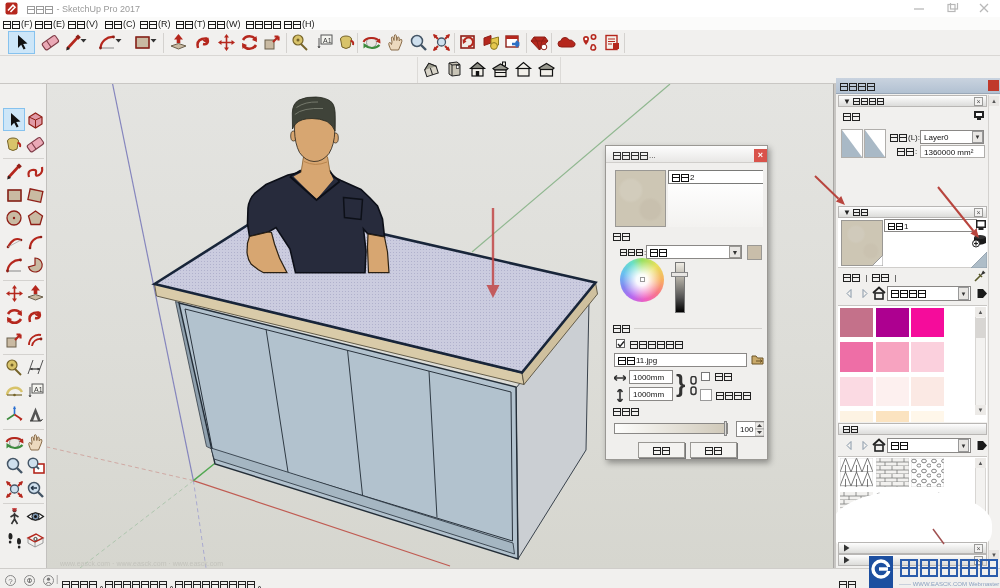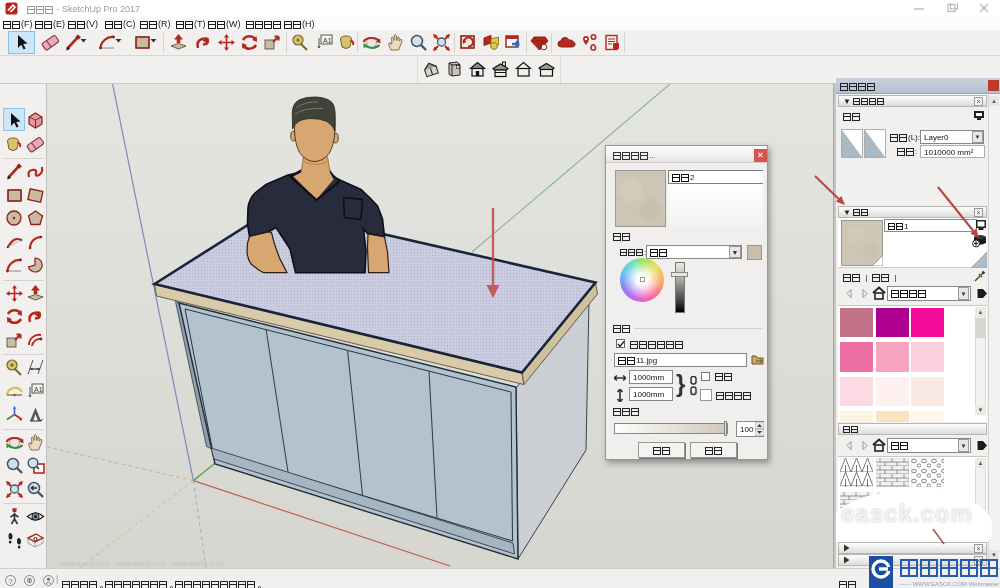--- a/index.html
+++ b/index.html
@@ -558,21 +558,21 @@
       <polygon points="0,0 20,27 0,27" fill="#a9b9c6"></polygon>
     </svg>
     <div class="abs" style="left:28px;top:51px;width:22px;height:29px;background:#fff;border:1px solid #b0aeab"></div>
     <svg class="abs" style="left:29px;top:52px" width="20" height="27">
       <polygon points="0,0 20,27 0,27" fill="#a9b9c6"></polygon>
     </svg>
     <div class="abs" style="left:54px;top:55px;font-size:8px;color:#222"><i class="g" style="width:8px;height:8px;margin-right:1px;border-width:1px;vertical-align:middle"></i><i class="g" style="width:8px;height:8px;margin-right:1px;border-width:1px;vertical-align:middle"></i>(L):</div>
     <div class="abs" style="left:84px;top:52px;width:64px;height:14px;background:#fff;border:1px solid #8a8886;font-size:8px;color:#111;padding:2px 0 0 3px">Layer0</div>
     <div class="abs" style="left:136px;top:53px;width:11px;height:12px;background:#e8e6e3;border:1px solid #999;font-size:6px;line-height:11px;text-align:center;color:#333">▼</div>
     <div class="abs" style="left:61px;top:69px;font-size:8px;color:#222"><i class="g" style="width:8px;height:8px;margin-right:1px;border-width:1px;vertical-align:middle"></i><i class="g" style="width:8px;height:8px;margin-right:1px;border-width:1px;vertical-align:middle"></i>:</div>
-    <div class="abs" style="left:84px;top:67px;width:65px;height:13px;background:#fff;border:1px solid #b0aeab;font-size:8px;color:#111;padding:2px 0 0 3px">1010000 mm²</div>
+    <div class="abs" style="left:84px;top:67px;width:65px;height:13px;background:#fff;border:1px solid #b0aeab;font-size:8px;color:#111;padding:2px 0 0 3px">1360000 mm²</div>
     <div class="hdr" style="top:128px">▼&nbsp;<i class="g" style="width:7px;height:7px;margin-right:1px;border-width:1px;vertical-align:middle"></i><i class="g" style="width:7px;height:7px;margin-right:1px;border-width:1px;vertical-align:middle"></i><span class="hx">×</span></div>
     <div class="abs" style="left:2px;top:140px;width:149px;height:50px;background:#fff;border-bottom:1px solid #d0cecb"></div>
     <div class="abs" style="left:5px;top:142px;width:42px;height:46px;border:1px solid #9a9894;background:radial-gradient(circle at 35% 30%, #d0cabb 0 18%, transparent 24%),radial-gradient(circle at 72% 68%, #cac2b0 0 15%, transparent 21%),#cdc6b4"></div>
     <svg class="abs" style="left:36px;top:177px" width="11" height="11">
       <polygon points="11,0 11,11 0,11" fill="#fff" stroke="#999" stroke-width="1"></polygon>
     </svg>
     <div class="abs" style="left:48px;top:141px;width:93px;height:13px;background:#fff;border:1px solid #8a8886;font-size:8px;color:#111;padding:2px 0 0 3px"><i class="g" style="width:7px;height:7px;margin-right:1px;border-width:1px;vertical-align:middle"></i><i class="g" style="width:7px;height:7px;margin-right:1px;border-width:1px;vertical-align:middle"></i>1</div>
     <svg class="abs" style="left:139px;top:141px" width="12" height="12" viewBox="0 0 12 12">
       <rect x="1" y="1" width="10" height="8" fill="#222"></rect>
       <rect x="2.5" y="2.5" width="7" height="5" fill="#fff"></rect>
@@ -691,21 +691,20 @@
         <polygon points="1,0.5 6.5,4 1,7.5" fill="#333"></polygon>
       </svg>
       <span class="hx">×</span>
     </div>
     <div class="hdr" style="top:476px">
       <svg width="7" height="8" style="vertical-align:-1px">
         <polygon points="1,0.5 6.5,4 1,7.5" fill="#333"></polygon>
       </svg>
       <span class="hx">×</span>
     </div>
-    <div class="abs" style="left:5px;top:422px;font-size:24px;font-weight:bold;color:rgba(255,255,255,0.78);text-shadow:0 0 2px rgba(130,130,130,0.6);letter-spacing:1px">easck.com</div>
   </div>
 <div class="abs" style="left:0;top:568px;width:1000px;height:20px;background:#f1f0ee;border-top:1px solid #cfcdca">
     <svg class="abs" style="left:5px;top:6px" width="11" height="11" viewBox="0 0 11 11">
       <circle cx="5.5" cy="5.5" r="5" fill="none" stroke="#888"></circle>
       <text x="5.5" y="8.5" font-size="8" text-anchor="middle" fill="#777">?</text>
     </svg>
     <svg class="abs" style="left:24px;top:6px" width="11" height="11" viewBox="0 0 11 11">
       <circle cx="5.5" cy="5.5" r="5" fill="none" stroke="#888"></circle>
       <circle cx="5.5" cy="5.5" r="2" fill="none" stroke="#777"></circle>
       <line x1="5.5" y1="3.5" x2="5.5" y2="8" stroke="#777"></line>

